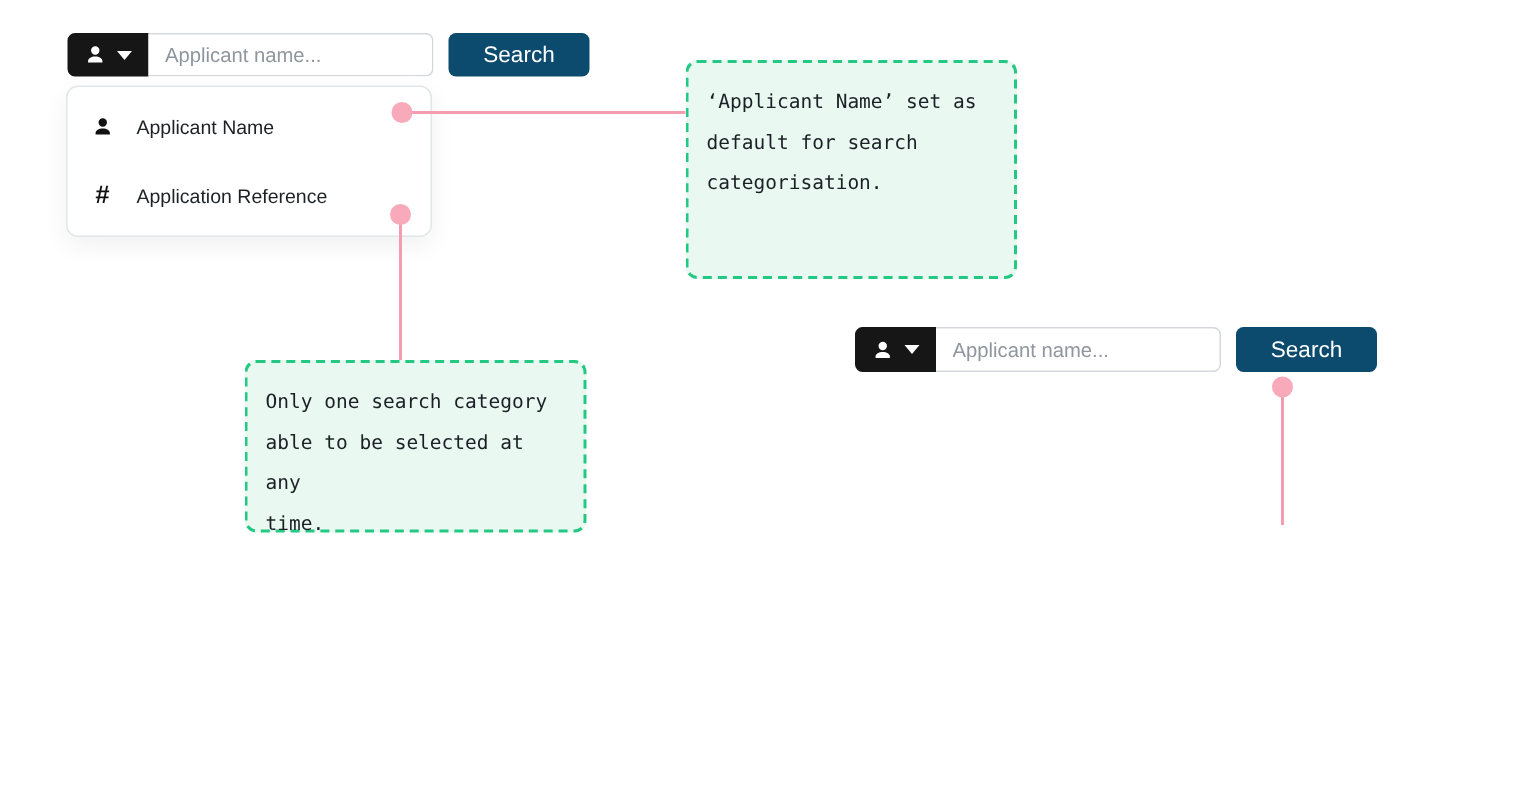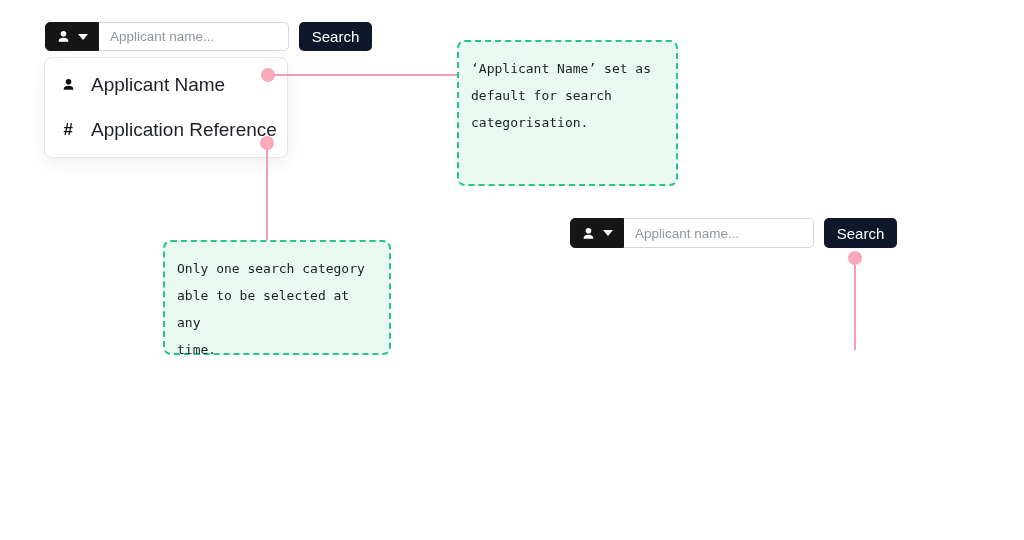--- a/index.html
+++ b/index.html
@@ -26,41 +26,41 @@
     border-top:6px solid #ffffff;
   }
   .sg-input {
     width:190px; border:1px solid #d4d8dc; border-left:none;
     border-radius:0 5px 5px 0; padding:0 11px;
     font-family:"Liberation Sans", sans-serif;
     font-size:13.5px; color:#212529; outline:none;
   }
   .sg-input::placeholder { color:#8f969d; }
   .sg-btn {
-    margin-left:10px; width:73px; border:none; border-radius:5px;
-    background:#0f172a; color:#ffffff; font-size:15px;
+    margin-left:10px; width:94px; border:none; border-radius:5px;
+    background:#0c4a6e; color:#ffffff; font-size:15px;
     font-family:"Liberation Sans", sans-serif; cursor:pointer;
   }
   #bar1 { left:45px; top:22px; height:29px; }
   #bar2 { left:570px; top:218px; height:30px; }
 
   
   .menu {
     position:absolute; left:44px; top:57px; width:244px; height:101px;
     background:#ffffff; border:1px solid #e3e6e9; border-radius:8px;
     box-shadow:0 6px 16px rgba(0,0,0,0.06);
     display:flex; flex-direction:column; justify-content:space-evenly;
     padding:4px 0;
   }
   .menu-item {
     flex:1; display:flex; align-items:center; gap:14px;
     padding-left:14px; cursor:pointer;
   }
   .menu-item .mi-icon { width:18px; display:flex; justify-content:center; align-items:center; }
-  .menu-item .mi-label { font-size:19px; color:#1d2125; }
+  .menu-item .mi-label { font-size:13px; color:#1d2125; }
   .hash-glyph {
     font-style:italic; font-weight:700; font-size:17px; color:#111;
     font-family:"Liberation Sans", sans-serif;
   }
 
   
   .note {
     position:absolute;
     border:2px dashed #23c882; border-radius:8px;
     background:#e9f8f0;

